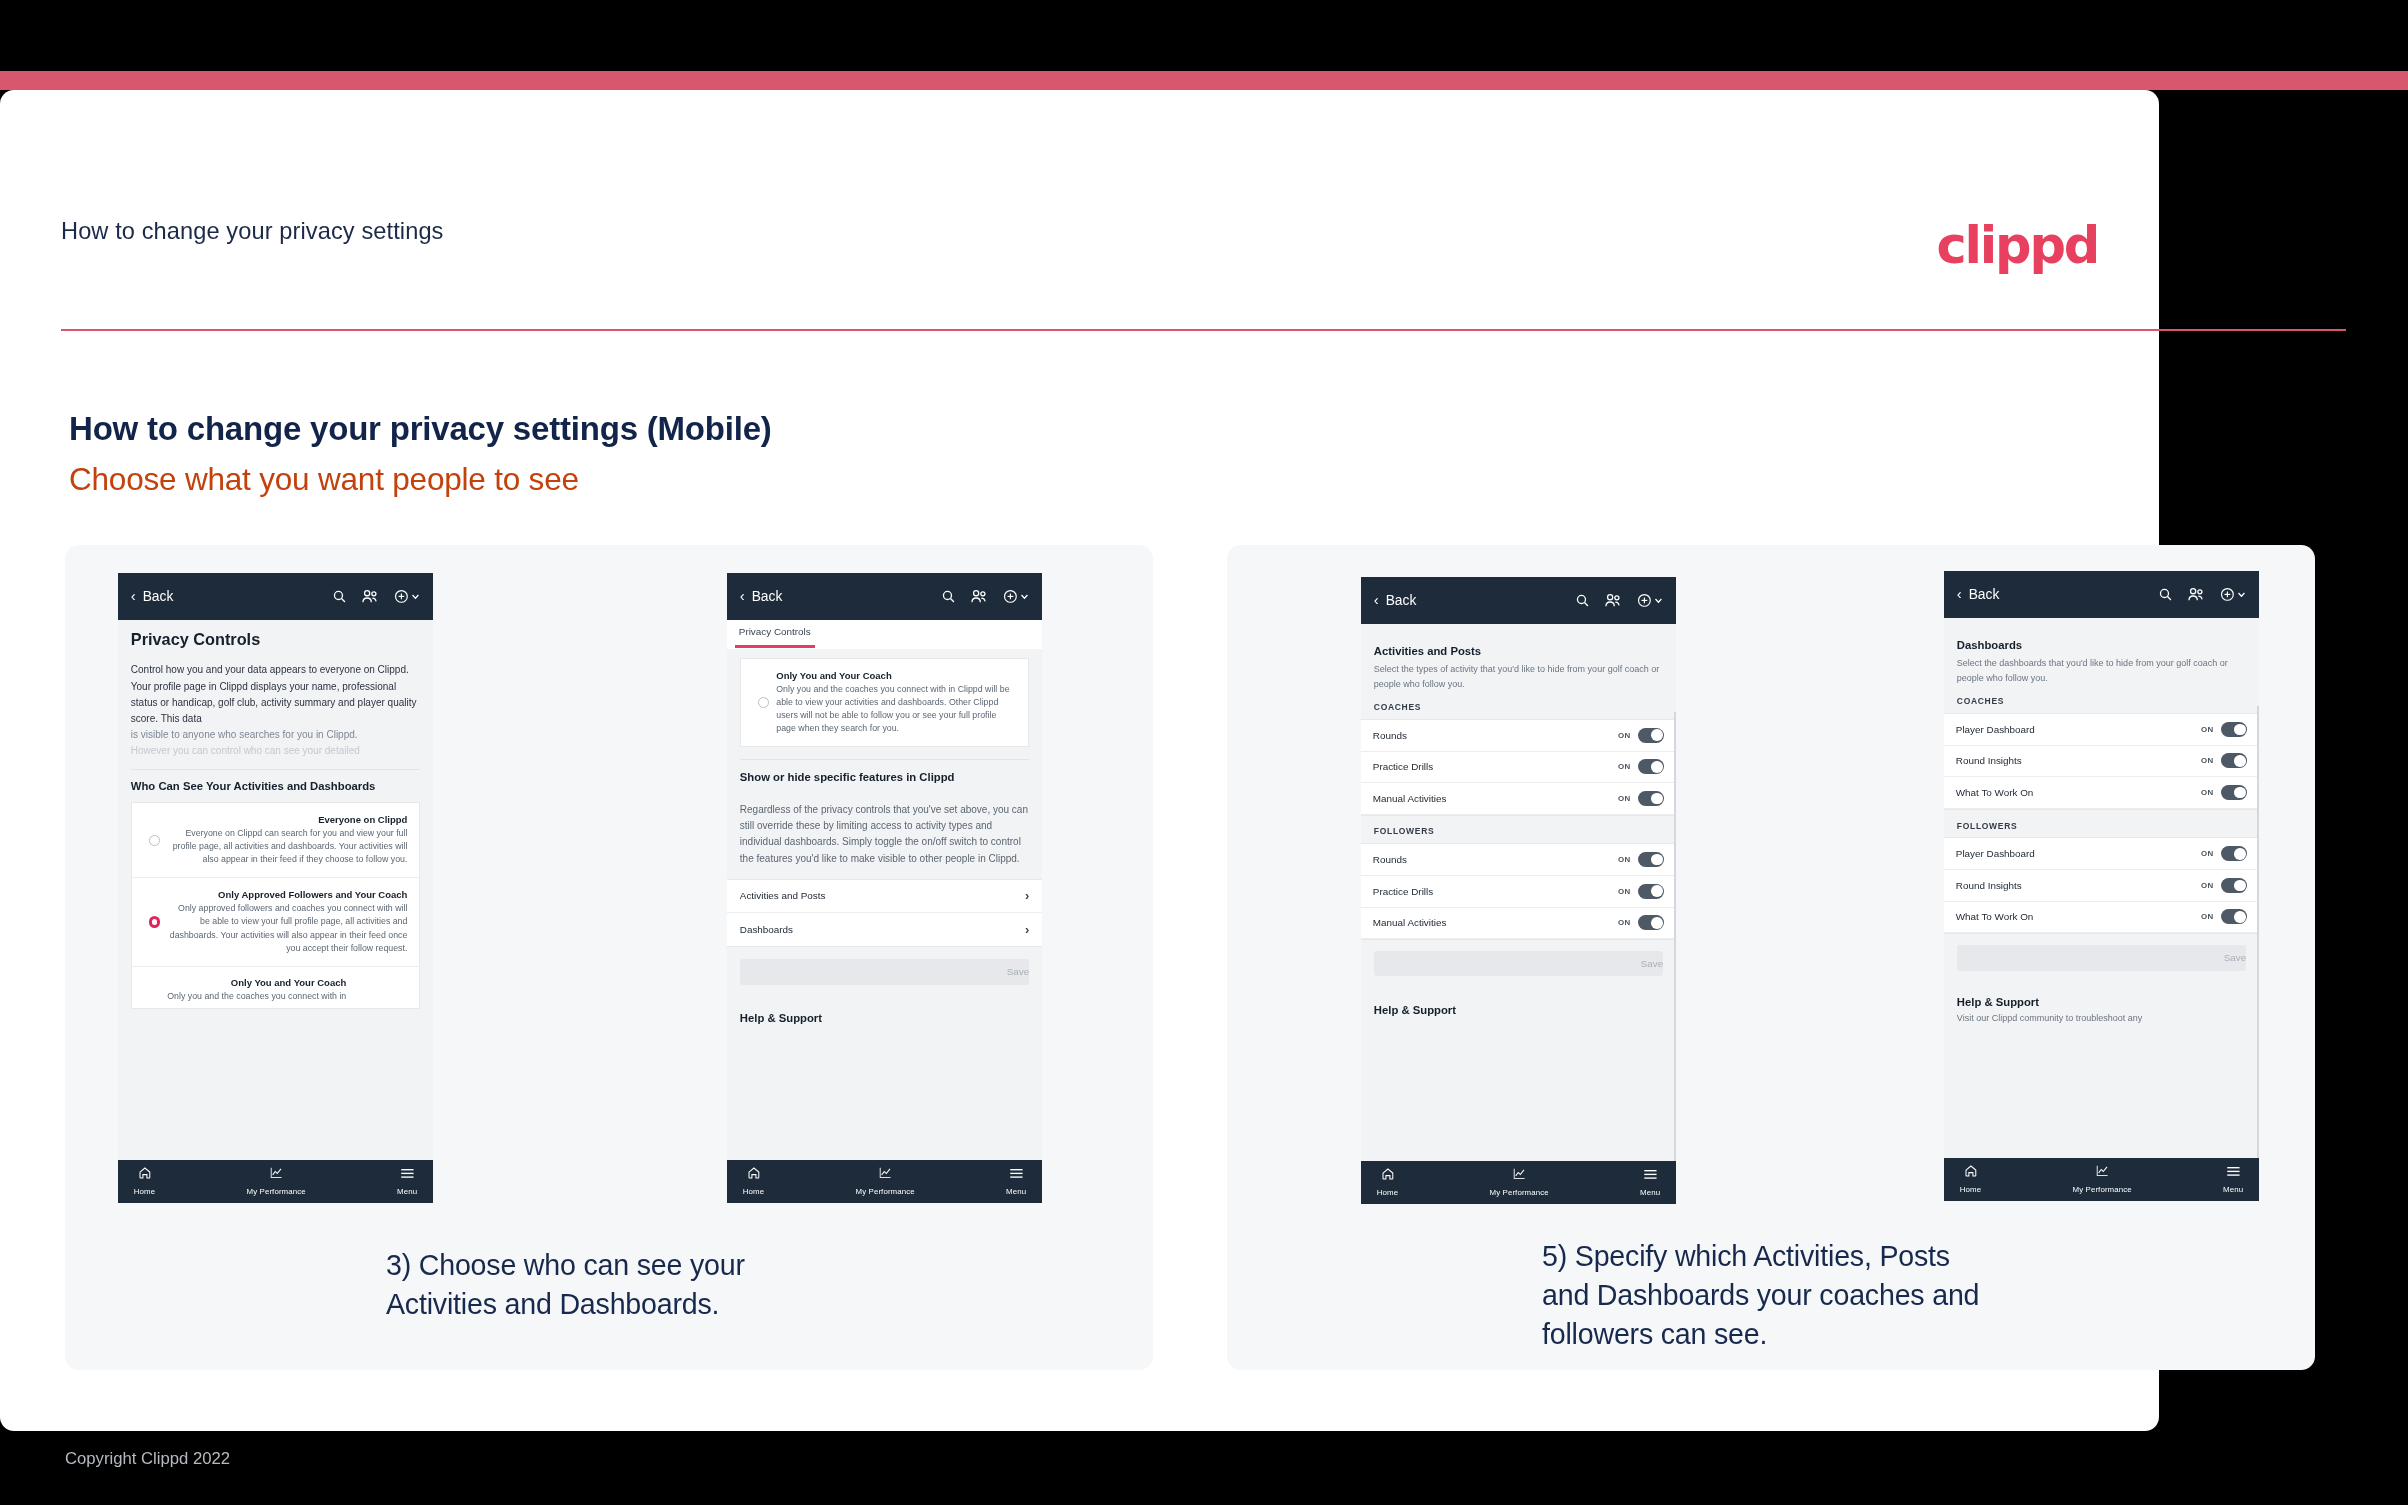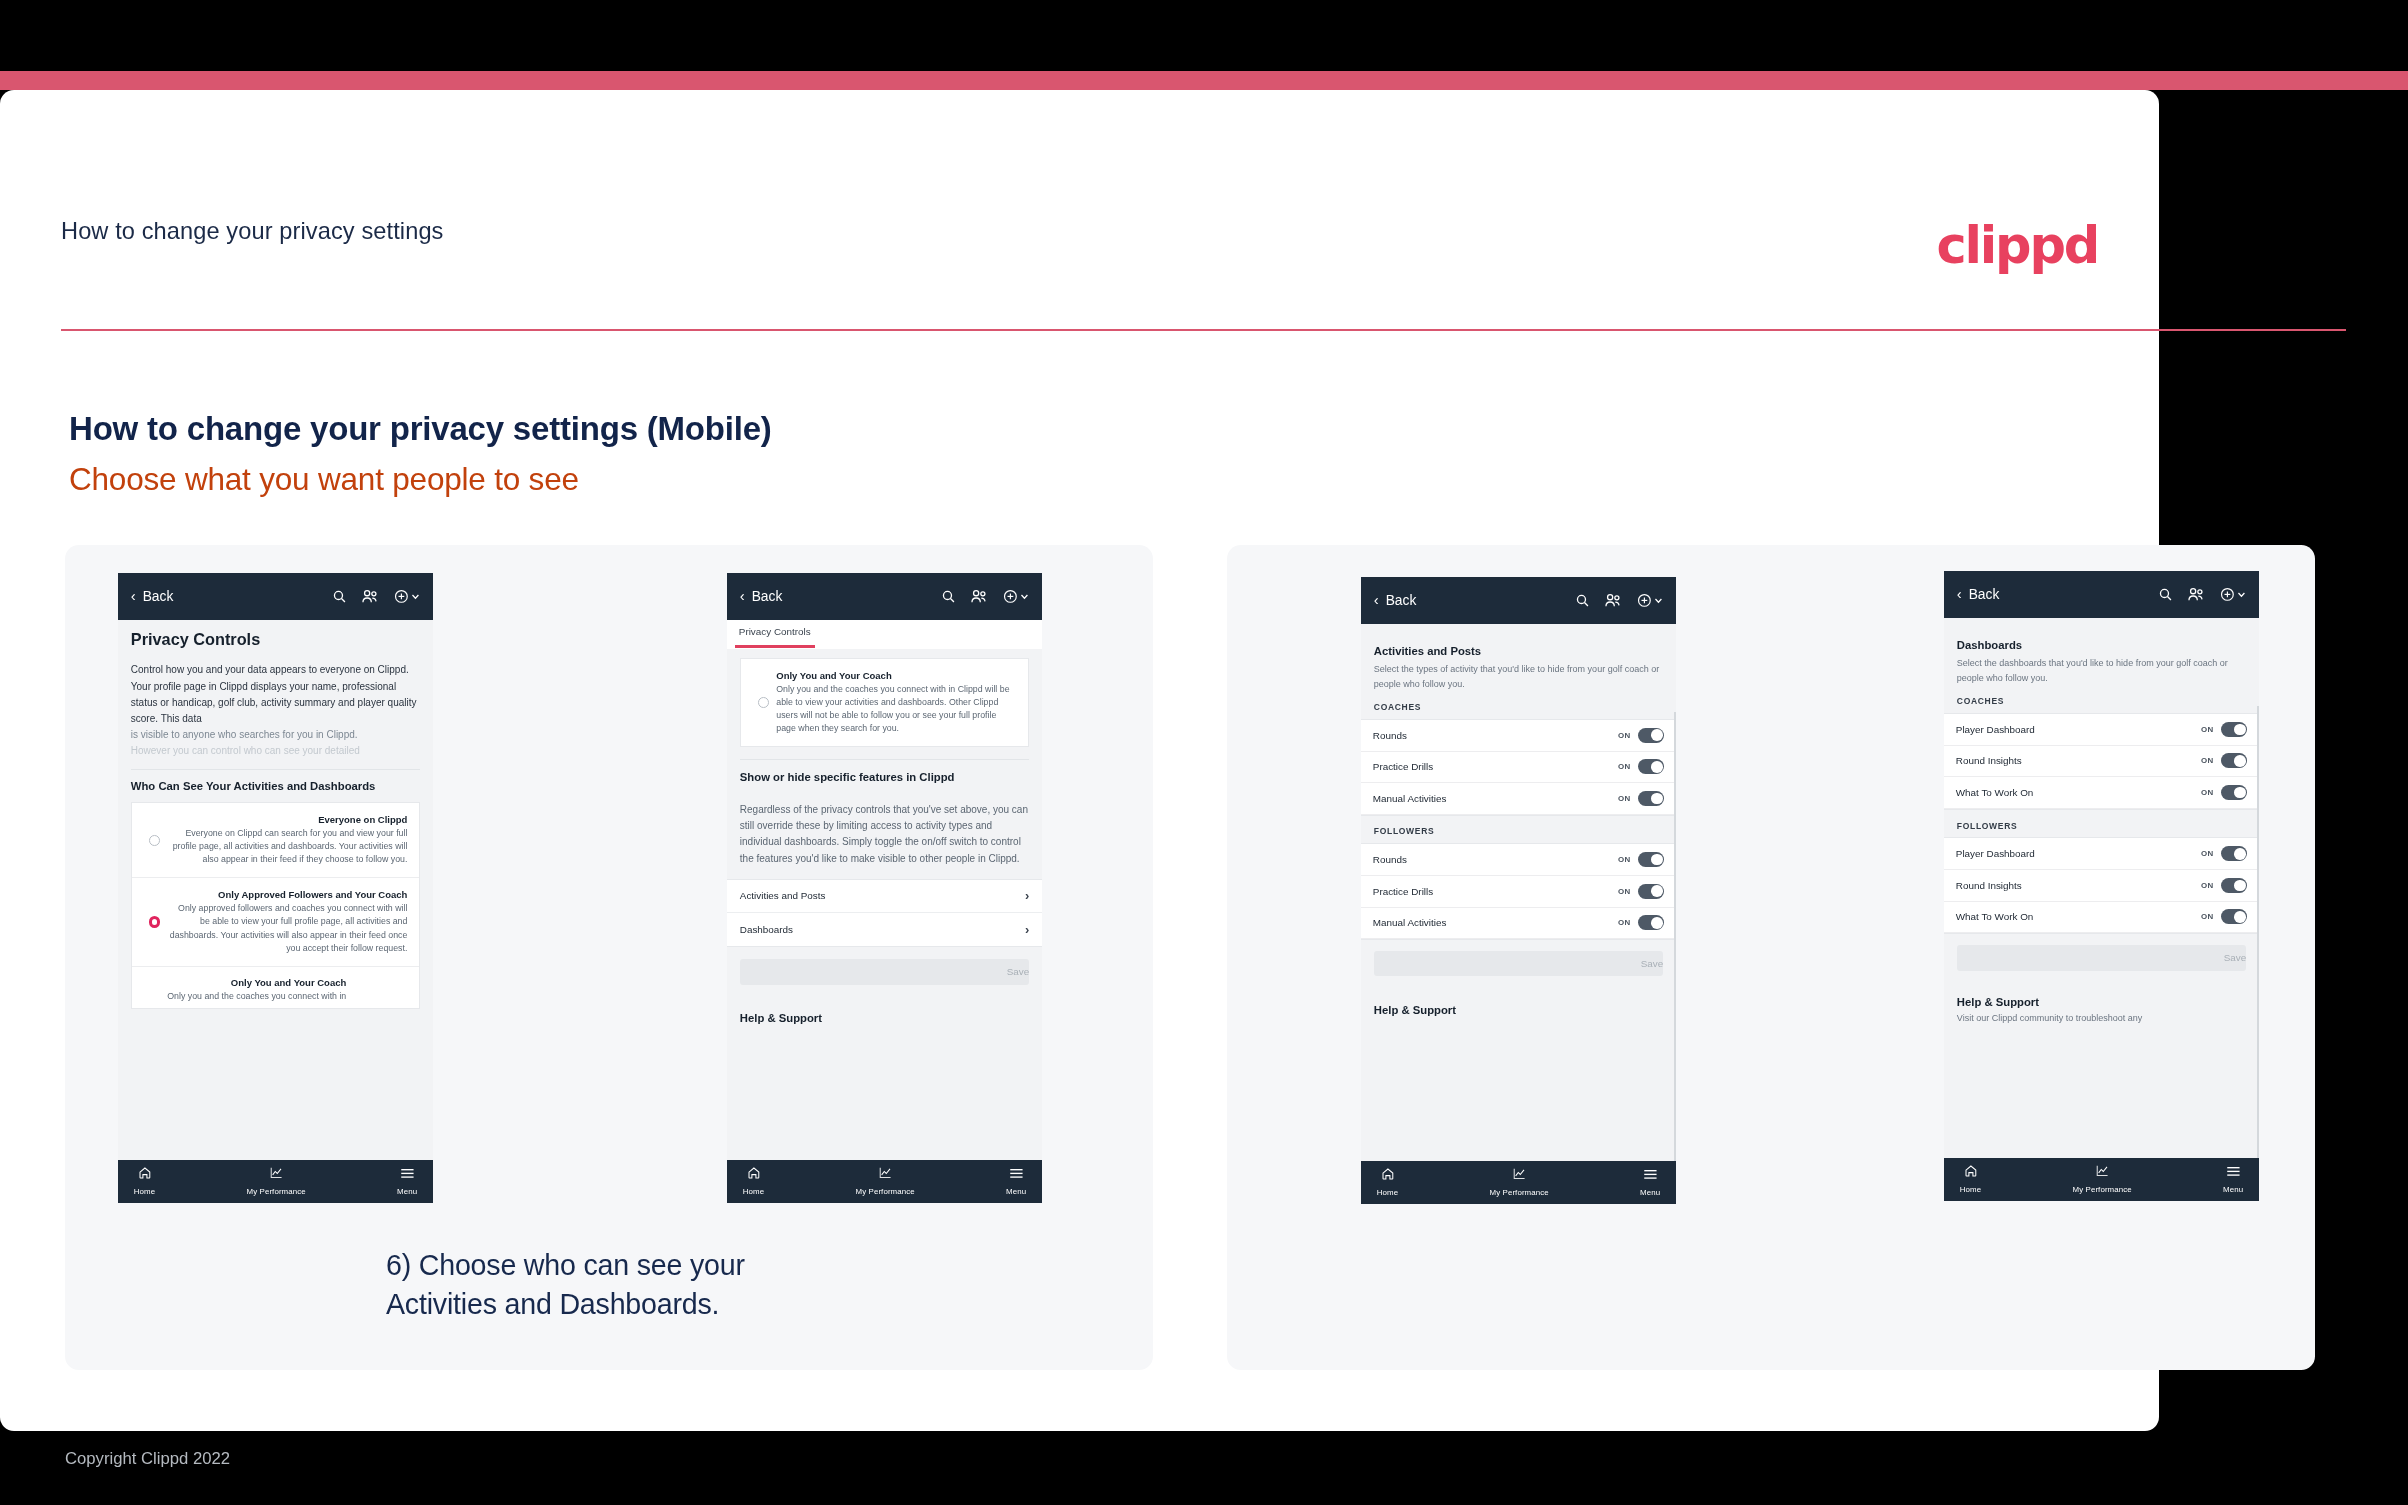--- a/index.html
+++ b/index.html
@@ -362,21 +362,21 @@
                   <line x1="2" y1="10" x2="22" y2="10"></line>
                   <line x1="2" y1="16" x2="22" y2="16"></line>
                 </svg>
             </span>
             <span class="lbl">Menu</span>
           </div>
         </div>
       </div>
 
       <div class="caption" style="left:321px; top:701px; width:463px;">
-        <div>6) Choose who can see your</div>
+        <div>3) Choose who can see your</div>
         <div>Activities and Dashboards.</div>
       </div>
     </div>
 
     <div class="card" id="card-right">
 
       <div class="phone" style="left:134px; top:31.5px; height:627px;">
         <div class="scrollstrip"></div>
         <div class="ph-nav">
           <div class="ph-back">
@@ -664,18 +664,23 @@
                   <line x1="2" y1="4" x2="22" y2="4"></line>
                   <line x1="2" y1="10" x2="22" y2="10"></line>
                   <line x1="2" y1="16" x2="22" y2="16"></line>
                 </svg>
             </span>
             <span class="lbl">Menu</span>
           </div>
         </div>
       </div>
 
+      <div class="caption" style="left:315px; top:692px; width:532px;">
+        <div>5) Specify which Activities, Posts</div>
+        <div>and Dashboards your  coaches and</div>
+        <div>followers can see.</div>
+      </div>
     </div>
 
     <div class="copyright">Copyright Clippd 2022</div>
   </div>
 </div>
 
 
 </body></html>

